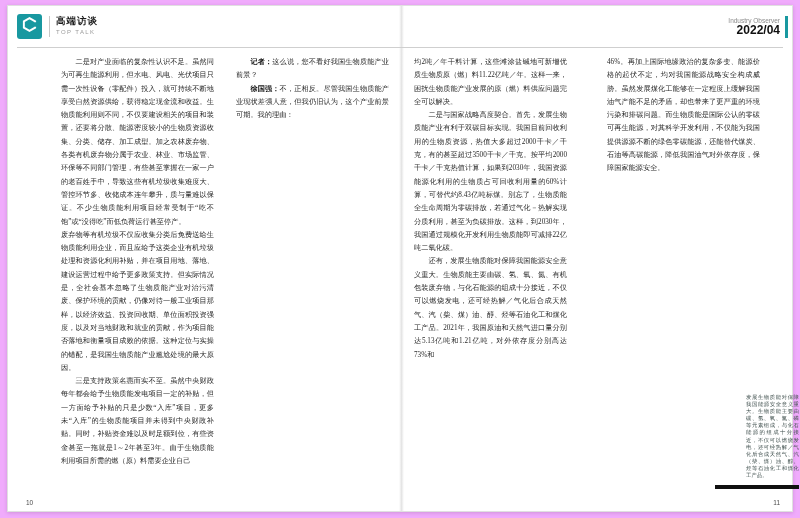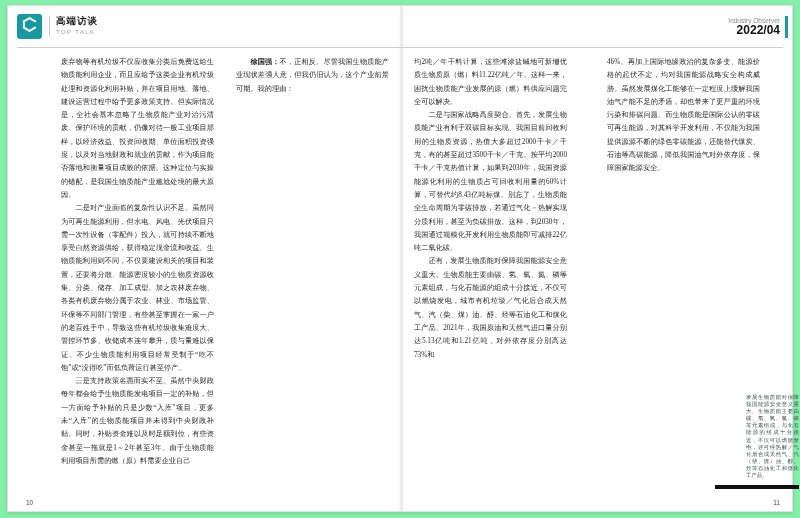--- a/index.html
+++ b/index.html
@@ -1,16 +1,16 @@
 <!DOCTYPE html>
 <html style="--accent: #1898a0; --quote: #3f4f4d;"><head>
 <meta charset="utf-8">
 <style>
   html,body{margin:0;padding:0;}
-  .canvas{position:relative;width:800px;height:518px;background:#86efac;overflow:hidden;
+  .canvas{position:relative;width:800px;height:518px;background:#f0abfc;overflow:hidden;
           font-family:"Liberation Serif","DejaVu Serif",serif;}
   .spread{position:absolute;left:7px;top:5px;width:784px;height:505px;background:#ffffff;
           border:1px solid #e0e0e0;box-shadow:0 1px 4px rgba(0,0,0,.14);}
   .page-fold{position:absolute;left:391px;top:0;width:5px;height:100%;
           background:linear-gradient(90deg,rgba(0,0,0,0),rgba(0,0,0,.10),rgba(0,0,0,0));}
   .header-rule{position:absolute;left:9px;right:9px;top:41px;height:1px;background:#cfcfcf;}
 
   
   .logo{position:absolute;left:9px;top:8px;width:25px;height:25px;background:var(--accent,#1898a0);
         border-radius:3px;display:flex;align-items:center;justify-content:center;}
@@ -67,31 +67,32 @@
 
     <div class="issue-block">
       <div class="magazine-name">Industry Observer</div>
       <div class="issue-no">2022/04</div>
     </div>
     <div class="accent-bar"></div>
 
     <div class="header-rule"></div>
 
     <div class="col col1">
+        <p class="para indent">二是对产业面临的复杂性认识不足。虽然同为可再生能源利用，但水电、风电、光伏项目只需一次性设备（零配件）投入，就可持续不断地享受自然资源供给，获得稳定现金流和收益。生物质能利用则不同，不仅要建设相关的项目和装置，还要将分散、能源密度较小的生物质资源收集、分类、储存、加工成型。加之农林废弃物、各类有机废弃物分属于农业、林业、市场监管、环保等不同部门管理，有些甚至掌握在一家一户的老百姓手中，导致这些有机垃圾收集难度大、管控环节多、收储成本连年攀升，质与量难以保证。不少生物质能利用项目经常受制于“吃不饱”或“没得吃”而低负荷运行甚至停产。</p>
         <p class="para">废弃物等有机垃圾不仅应收集分类后免费送给生物质能利用企业，而且应给予这类企业有机垃圾处理和资源化利用补贴，并在项目用地、落地、建设运营过程中给予更多政策支持。但实际情况是，全社会基本忽略了生物质能产业对治污清废、保护环境的贡献，仍像对待一般工业项目那样，以经济效益、投资回收期、单位面积投资强度，以及对当地财政和就业的贡献，作为项目能否落地和衡量项目成败的依据。这种定位与实操的错配，是我国生物质能产业尴尬处境的最大原因。</p>
-        <p class="para indent">二是对产业面临的复杂性认识不足。虽然同为可再生能源利用，但水电、风电、光伏项目只需一次性设备（零配件）投入，就可持续不断地享受自然资源供给，获得稳定现金流和收益。生物质能利用则不同，不仅要建设相关的项目和装置，还要将分散、能源密度较小的生物质资源收集、分类、储存、加工成型。加之农林废弃物、各类有机废弃物分属于农业、林业、市场监管、环保等不同部门管理，有些甚至掌握在一家一户的老百姓手中，导致这些有机垃圾收集难度大、管控环节多、收储成本连年攀升，质与量难以保证。不少生物质能利用项目经常受制于“吃不饱”或“没得吃”而低负荷运行甚至停产。</p>
         <p class="para indent">三是支持政策名惠而实不至。虽然中央财政每年都会给予生物质能发电项目一定的补贴，但一方面给予补贴的只是少数“入库”项目，更多未“入库”的生物质能项目并未得到中央财政补贴。同时，补贴资金难以及时足额到位，有些资金甚至一拖就是1～2年甚至3年。由于生物质能利用项目所需的燃（原）料需要企业自己</p>
       </div>
     <div class="col col2">
+        <p class="para indent"><b>记者：</b>这么说，您不看好我国生物质能产业前景？</p>
         <p class="para indent"><b>徐国强：</b>不，正相反。尽管我国生物质能产业现状差强人意，但我仍旧认为，这个产业前景可期。我的理由：</p>
       </div>
     <div class="col col3">
         <p class="para">均2吨／年干料计算，这些滩涂盐碱地可新增优质生物质原（燃）料11.22亿吨／年。这样一来，困扰生物质能产业发展的原（燃）料供应问题完全可以解决。</p>
         <p class="para indent">二是与国家战略高度契合。首先，发展生物质能产业有利于双碳目标实现。我国目前回收利用的生物质资源，热值大多超过2000千卡／千克，有的甚至超过3500千卡／千克。按平均2000千卡／千克热值计算，如果到2030年，我国资源能源化利用的生物质占可回收利用量的60%计算，可替代约8.43亿吨标煤。别忘了，生物质能全生命周期为零碳排放，若通过气化－热解实现分质利用，甚至为负碳排放。这样，到2030年，我国通过规模化开发利用生物质能即可减排22亿吨二氧化碳。</p>
-        <p class="para indent">还有，发展生物质能对保障我国能源安全意义重大。生物质能主要由碳、氢、氧、氮、磷等元素组成，与化石能源的组成十分接近，不仅可以燃烧发电，城市有机垃圾／气化后合成天然气、汽（柴、煤）油、醇、烃等石油化工和煤化工产品。2021年，我国原油和天然气进口量分别达5.13亿吨和1.21亿吨，对外依存度分别高达73%和</p>
+        <p class="para indent">还有，发展生物质能对保障我国能源安全意义重大。生物质能主要由碳、氢、氧、氮、有机包装废弃物，与化石能源的组成十分接近，不仅可以燃烧发电，还可经热解／气化后合成天然气、汽（柴、煤）油、醇、烃等石油化工和煤化工产品。2021年，我国原油和天然气进口量分别达5.13亿吨和1.21亿吨，对外依存度分别高达73%和</p>
       </div>
     <div class="col col4">
         <p class="para">46%。再加上国际地缘政治的复杂多变、能源价格的起伏不定，均对我国能源战略安全构成威胁。虽然发展煤化工能够在一定程度上缓解我国油气产能不足的矛盾，却也带来了更严重的环境污染和排碳问题。而生物质能是国际公认的零碳可再生能源，对其科学开发利用，不仅能为我国提供源源不断的绿色零碳能源，还能替代煤炭、石油等高碳能源，降低我国油气对外依存度，保障国家能源安全。</p>
       </div>
 
     <aside class="pull-quote">发展生物质能对保障我国能源安全意义重大。生物质能主要由碳、氢、氧、氮、磷等元素组成，与化石能源的组成十分接近，不仅可以燃烧发电，还可经热解／气化后合成天然气、汽（柴、煤）油、醇、烃等石油化工和煤化工产品。</aside>
     <div class="quote-bar"></div>
 
     <div class="pageno left">10</div>
     <div class="pageno right">11</div>

